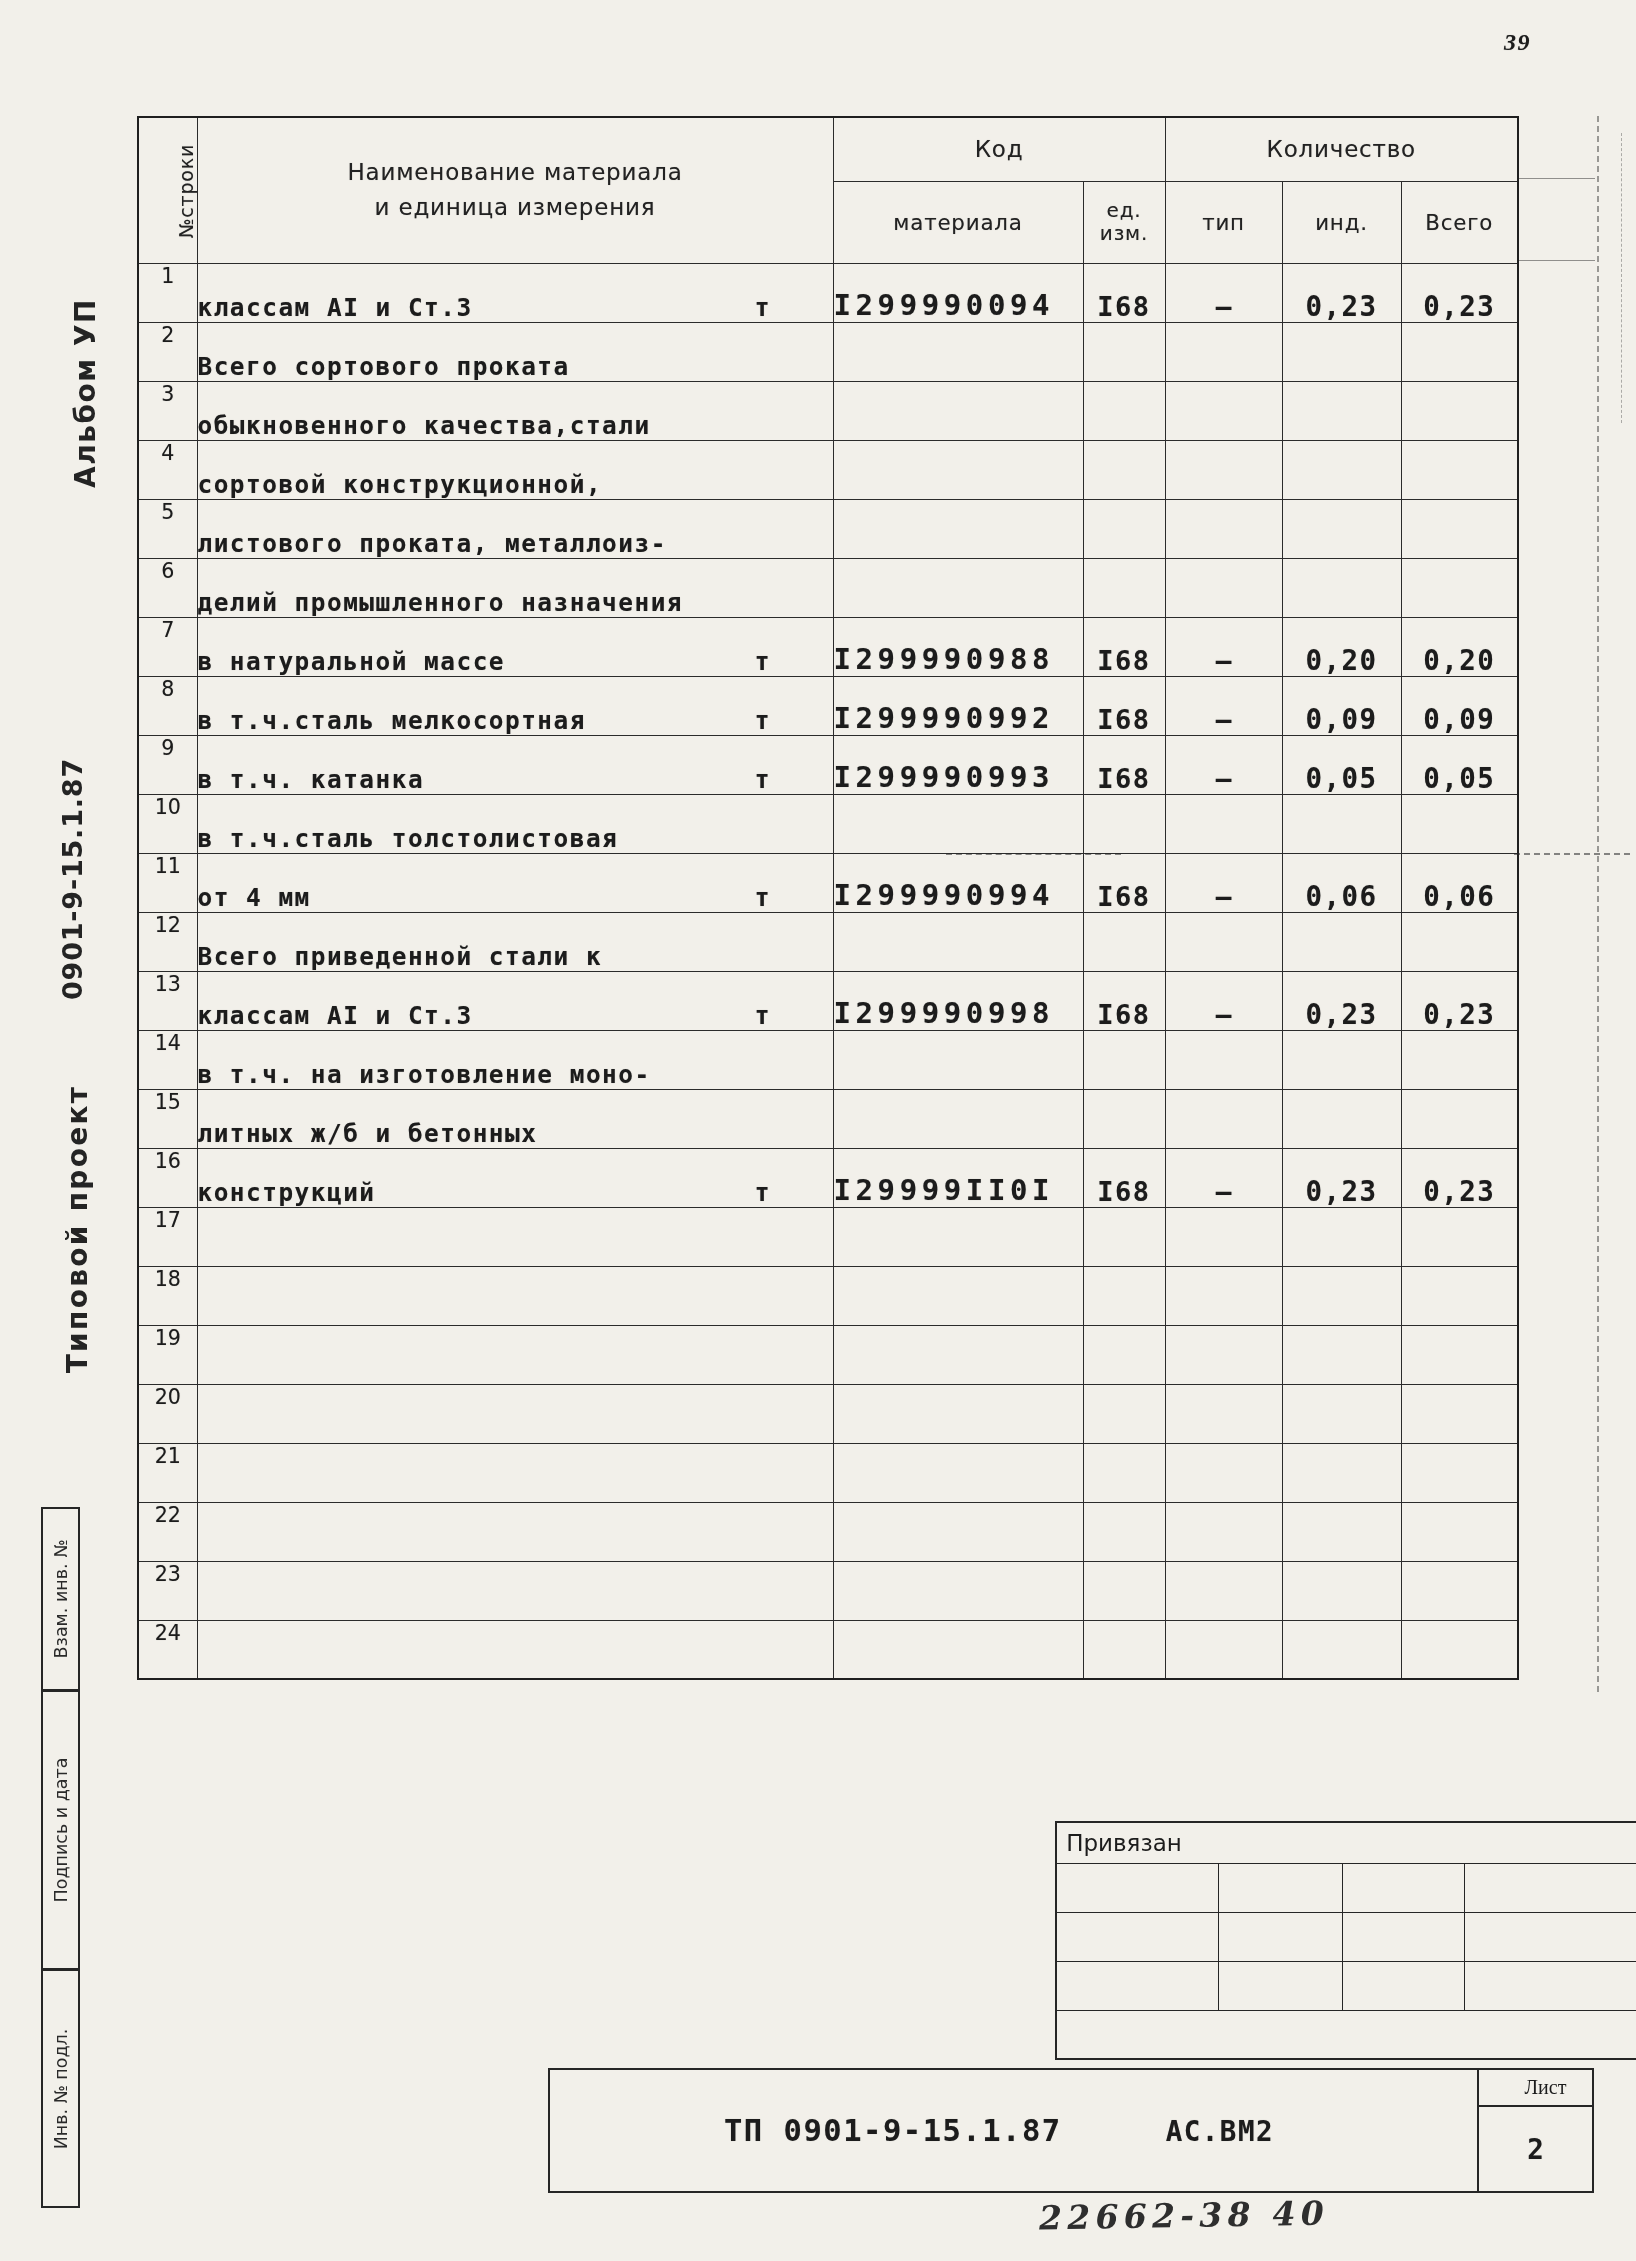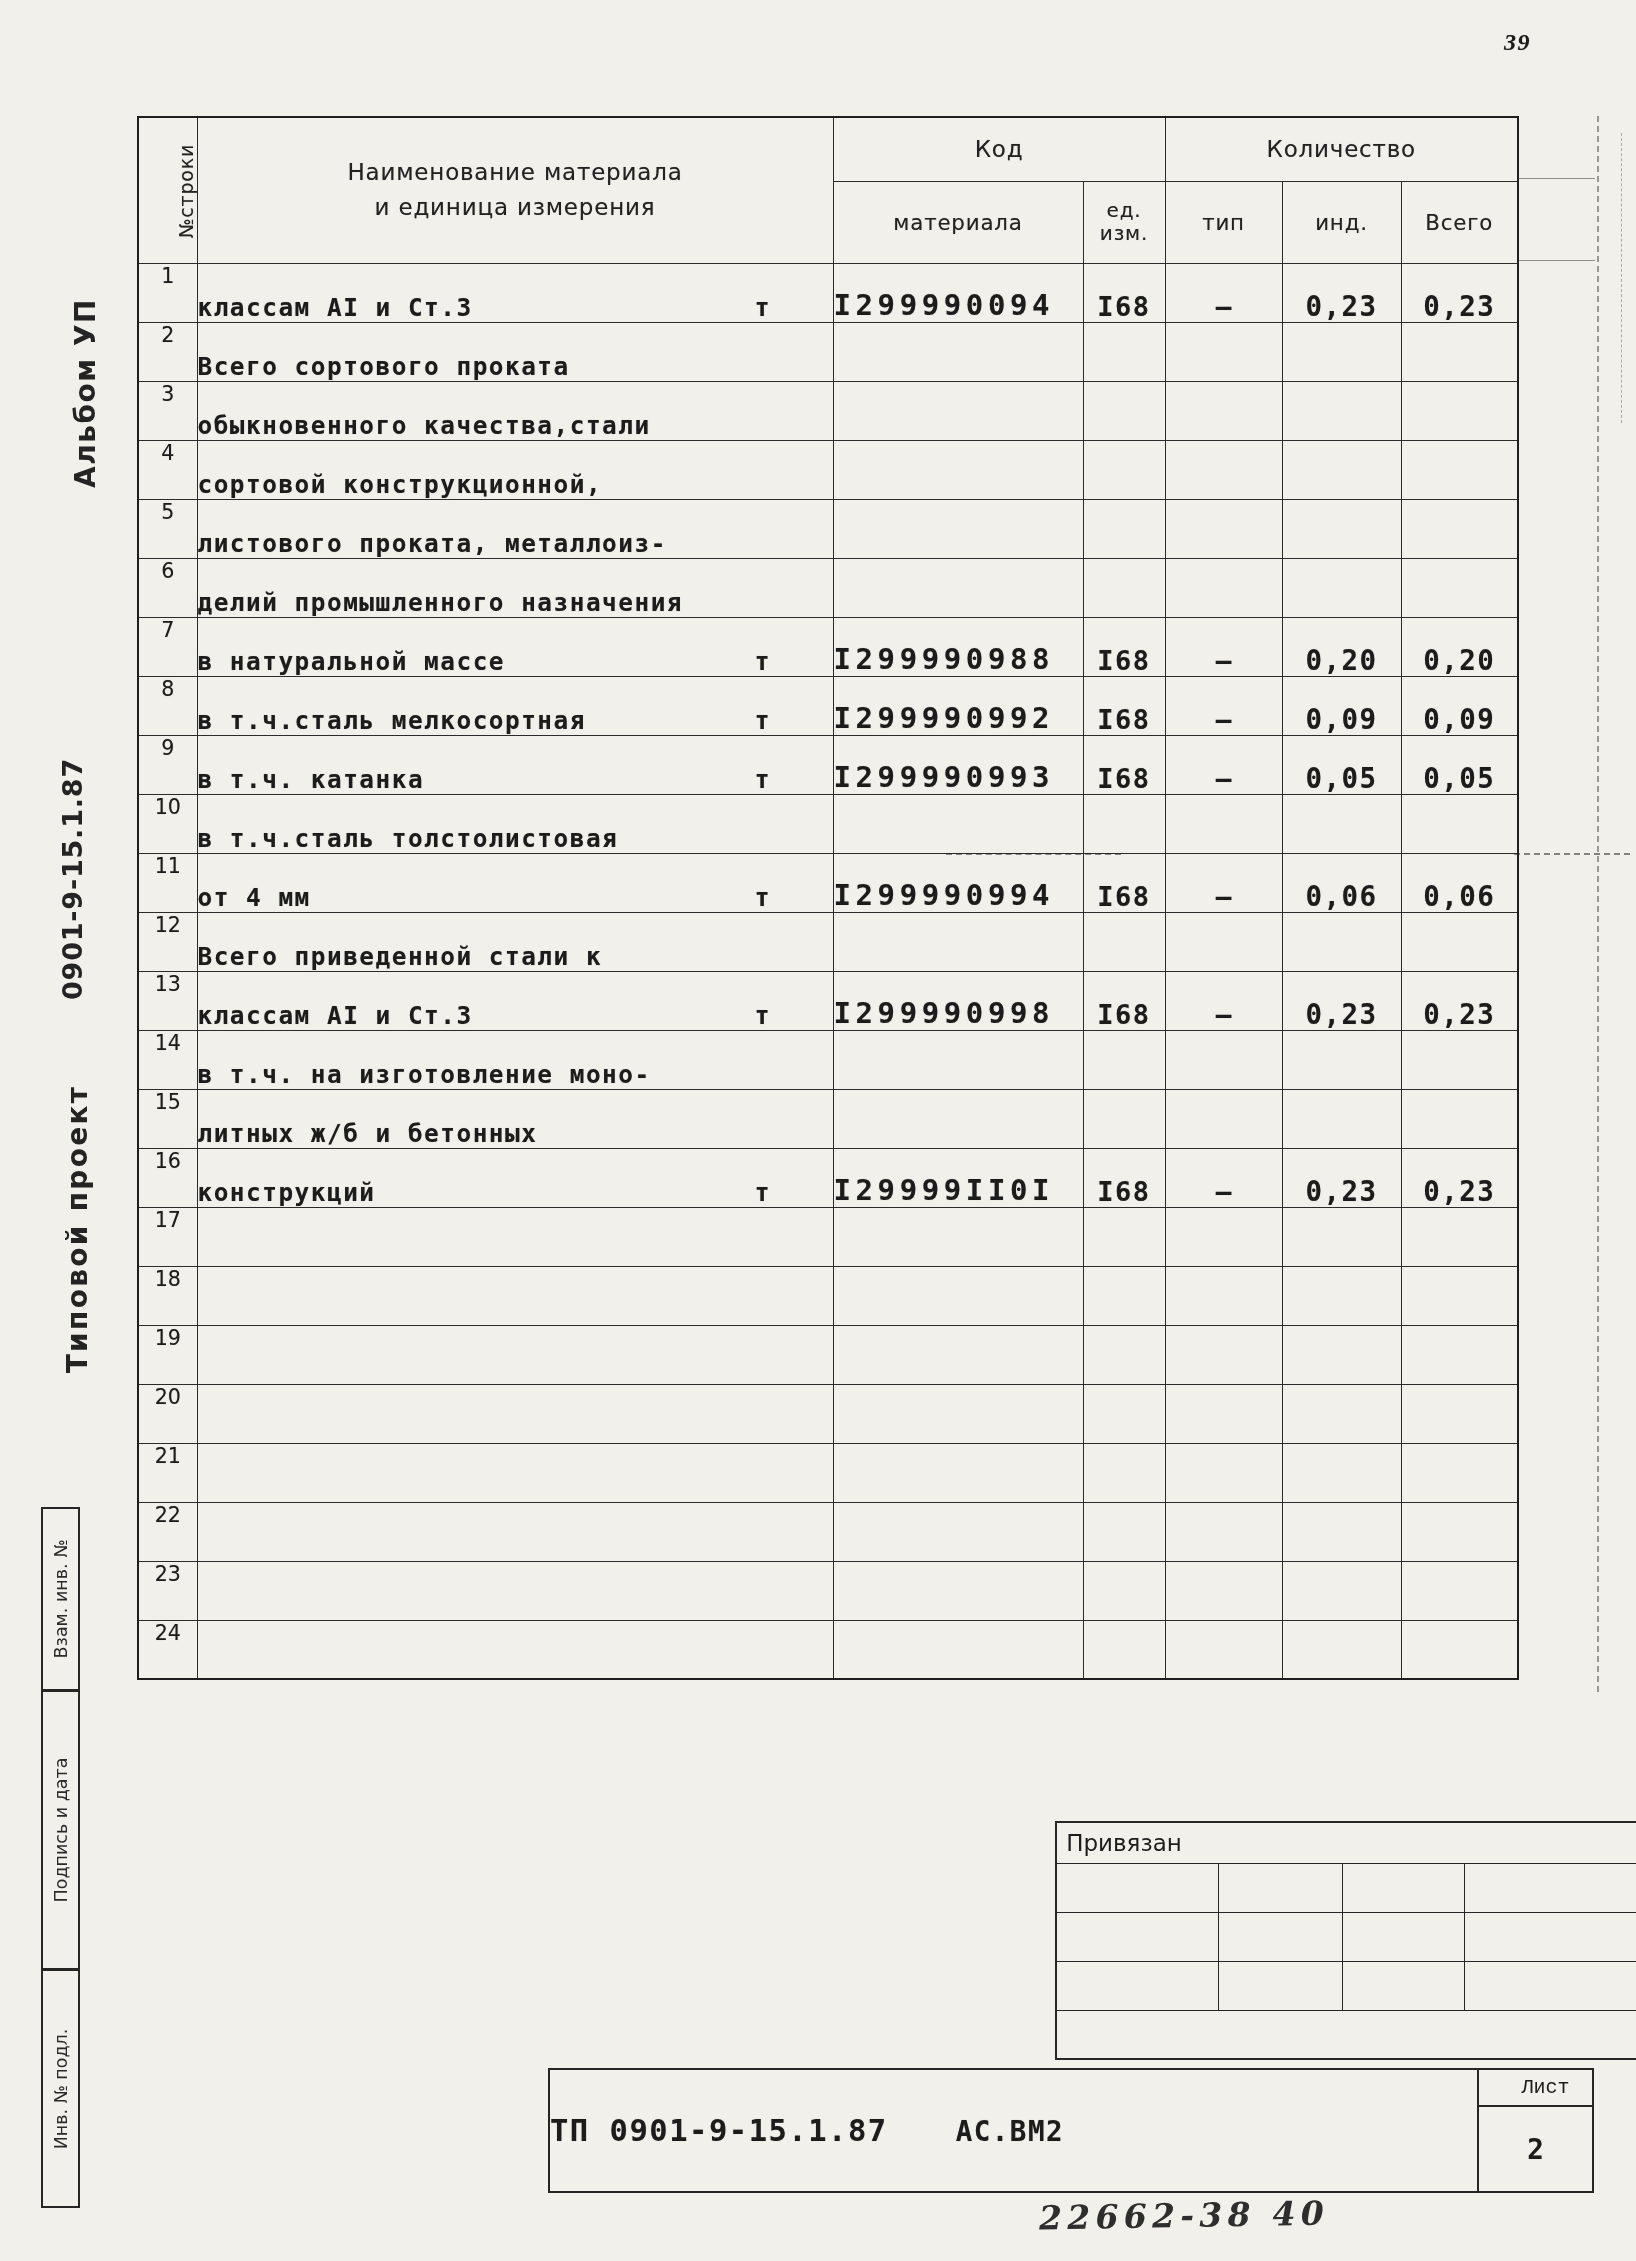--- a/index.html
+++ b/index.html
@@ -76,26 +76,26 @@
     padding-left:9.2px; font-family:"DejaVu Sans", sans-serif; font-size:23px; }
   .bb-grid { display:grid; grid-template-columns:162px 124px 122px 1fr; }
   .bb-cell { height:48px; border-right:1.5px solid #262626; border-bottom:1.5px solid #262626; }
   .bb-cell:nth-child(4n) { border-right:none; }
   .bb-inv { height:43px; display:flex; align-items:center; padding-left:9.2px;
     font-family:"DejaVu Sans", sans-serif; font-size:22px; }
 
   
   .title-block { position:absolute; left:548px; top:2068px; width:1046px; height:125px;
     border:2.3px solid #262626; box-sizing:border-box; display:flex; }
-  .tb-main { flex:1; display:flex; align-items:center; gap:68px; }
+  .tb-main { flex:1; display:flex; align-items:center; padding-left:174px; gap:104px; }
   .tb-code { font-size:30.5px; font-weight:700; letter-spacing:1.5px; }
   .tb-type { font-size:27.5px; font-weight:700; letter-spacing:1.5px; }
   .tb-sheet { width:113px; border-left:2.3px solid #262626; display:flex; flex-direction:column; }
   .tb-sheet-label { height:35px; border-bottom:2.3px solid #262626; display:flex; align-items:center;
-    justify-content:center; font-family:Liberation Mono, monospace; font-size:20px;padding-left:20px; }
+    justify-content:center; font-family:Liberation Serif, serif; font-size:20px;padding-left:20px; }
   .tb-sheet-num { flex:1; display:flex; align-items:center; justify-content:center;
     font-size:27.5px; font-weight:700; }
 
   
   .handwritten { position:absolute; left:1039px; top:2196px; font-family:"DejaVu Serif", serif;
     font-size:33px; font-style:italic; font-weight:700; letter-spacing:5.3px; color:#2e2e2e;
     transform:rotate(-1deg); }
 </style>
 </head>
 <body>

